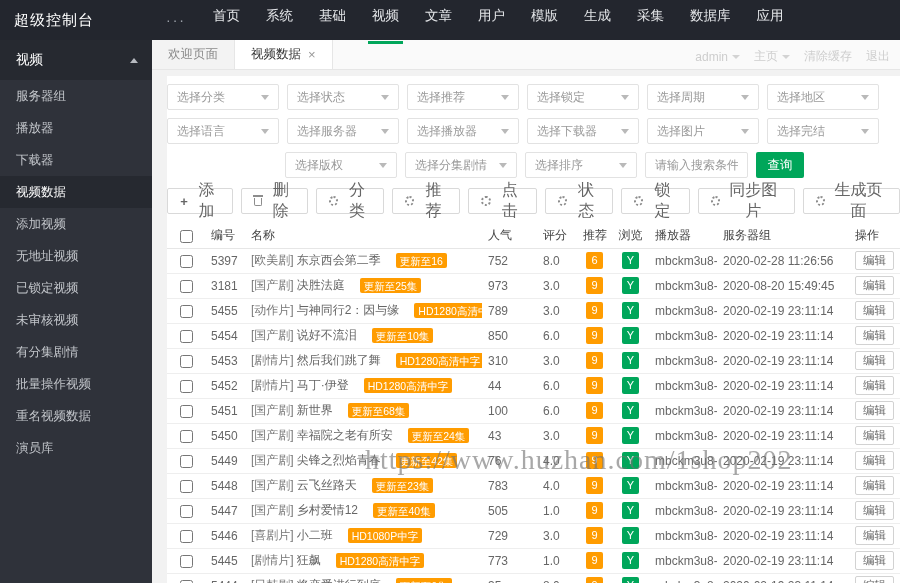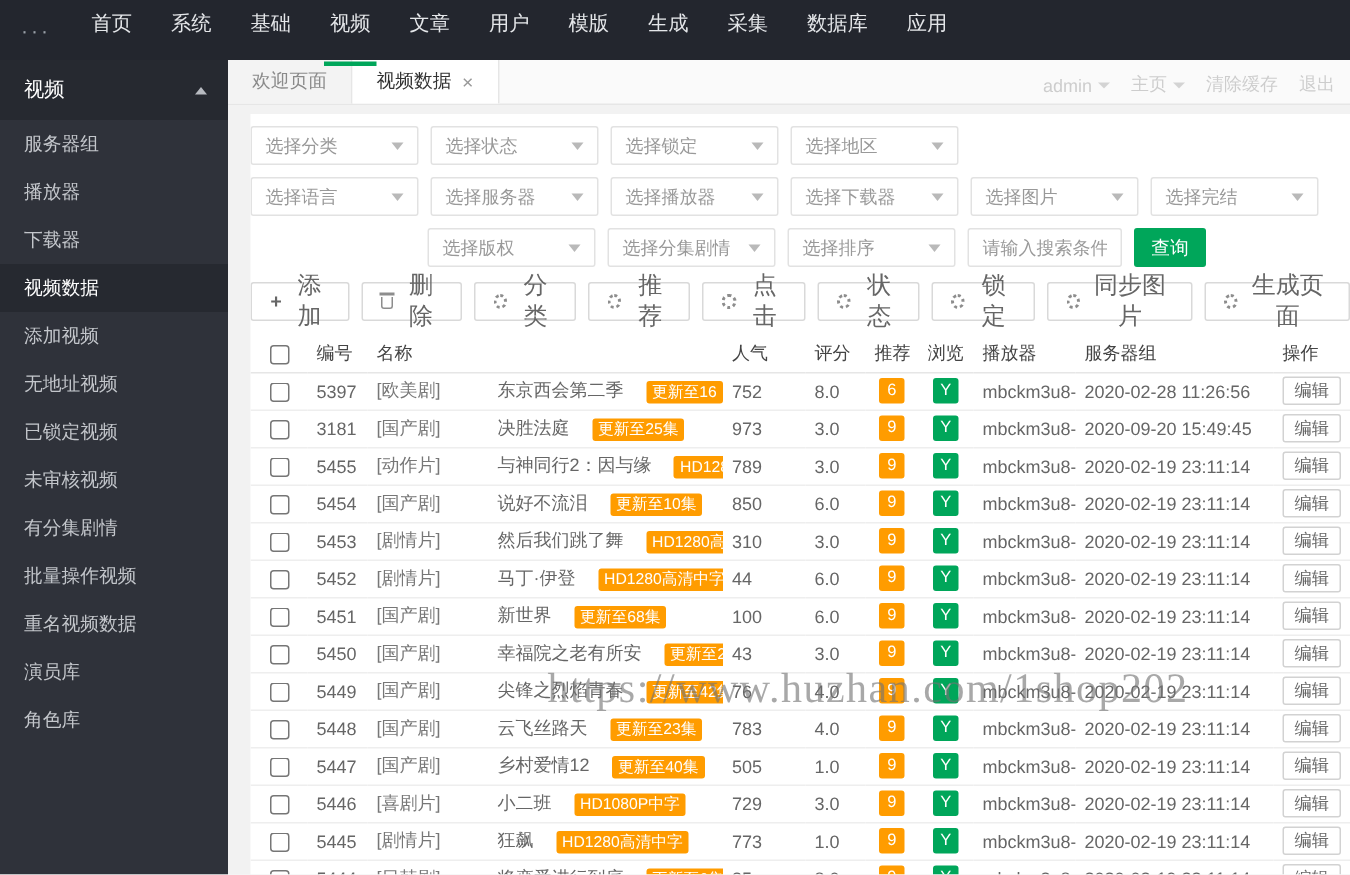--- a/index.html
+++ b/index.html
@@ -73,41 +73,42 @@
   
   .table-wrap { overflow:hidden; }
   table { border-collapse:collapse; table-layout:fixed; width:815px; }
   th { height:24px; font-size:12px; color:#444; font-weight:normal; text-align:left;
     padding:0 6px; border-bottom:1px solid #e6e6e6; white-space:nowrap; }
   td { height:25px; font-size:12px; color:#666; padding:0 6px; border-bottom:1px solid #eee;
     white-space:nowrap; overflow:hidden; }
   .c-center { text-align:center; }
   input[type=checkbox] { width:13px; height:13px; margin:0; vertical-align:middle; cursor:pointer; }
   .cat { color:#777; margin-right:3px; }
-  .vtitle { color:#666; cursor:pointer;margin-left:35px; }
+  .vtitle { color:#666; cursor:pointer; }
   .badge-orange { background:#ff9c00; color:#fff; font-size:10.5px; padding:1.5px 4px;
     border-radius:2px; margin-left:15px; }
   .badge-num { display:inline-block; min-width:17px; height:17px; line-height:17px; background:#ff9c00;
     color:#fff; font-size:11px; border-radius:2px; text-align:center; padding:0 2px; }
   .badge-y { display:inline-block; min-width:17px; height:17px; line-height:17px; background:#00a65a;
     color:#fff; font-size:11px; border-radius:2px; text-align:center; padding:0 2px; }
   .btn-xs { display:inline-block; padding:1px 7px; border:1px solid #d2d2d2; border-radius:2px;
     color:#666; font-size:11.5px; background:#fff; margin-right:6px; cursor:pointer; }
 
   
   .watermark { position:absolute; left:365px; top:444px; z-index:50; pointer-events:none;
     font-family:"Liberation Serif","DejaVu Serif",serif; font-size:28px; color:#737373;
     opacity:.62; white-space:nowrap; letter-spacing:1px; }
 </style>
 </head>
 <body>
 
 <div id="app">
 
   <header class="navbar">
+    <div class="logo">超级控制台</div>
     <div class="nav-more">···</div>
     <nav class="topnav">
         <div class="nav-item">首页</div>
         <div class="nav-item">系统</div>
         <div class="nav-item">基础</div>
         <div class="nav-item active">视频</div>
         <div class="nav-item">文章</div>
         <div class="nav-item">用户</div>
         <div class="nav-item">模版</div>
         <div class="nav-item">生成</div>
@@ -145,21 +146,20 @@
         <div class="side-item">下载器</div>
         <div class="side-item active">视频数据</div>
         <div class="side-item">添加视频</div>
         <div class="side-item">无地址视频</div>
         <div class="side-item">已锁定视频</div>
         <div class="side-item">未审核视频</div>
         <div class="side-item">有分集剧情</div>
         <div class="side-item">批量操作视频</div>
         <div class="side-item">重名视频数据</div>
         <div class="side-item">演员库</div>
-        <div class="side-item">角色库</div>
       </div>
   </aside>
 
   <main class="main">
     <div class="tabbar">
       <div class="tab">
         <span>欢迎页面</span>
       </div>
       <div class="tab active">
         <span>视频数据</span>
@@ -172,21 +172,29 @@
       <div class="filter-row">
           <div class="sel">
     <span>选择分类</span>
     <i class="caret-dn"></i>
   </div>
           <div class="sel">
     <span>选择状态</span>
     <i class="caret-dn"></i>
   </div>
           <div class="sel">
+    <span>选择推荐</span>
+    <i class="caret-dn"></i>
+  </div>
+          <div class="sel">
     <span>选择锁定</span>
+    <i class="caret-dn"></i>
+  </div>
+          <div class="sel">
+    <span>选择周期</span>
     <i class="caret-dn"></i>
   </div>
           <div class="sel">
     <span>选择地区</span>
     <i class="caret-dn"></i>
   </div>
         </div>
       <div class="filter-row">
           <div class="sel">
     <span>选择语言</span>
@@ -320,21 +328,21 @@
     <td class="c-center"><input type="checkbox" style=""></td>
     <td>3181</td>
     <td>
       <span class="cat">[国产剧]</span><span class="vtitle">决胜法庭</span><span class="badge-orange">更新至25集</span>
     </td>
     <td>973</td>
     <td>3.0</td>
     <td class="c-center"><span class="badge-num">9</span></td>
     <td class="c-center"><span class="badge-y">Y</span></td>
     <td>mbckm3u8-...</td>
-    <td>2020-09-20 15:49:45</td>
+    <td>2020-08-20 15:49:45</td>
     <td>
       <a class="btn-xs">编辑</a>
     </td>
   </tr>
               <tr>
     <td class="c-center"><input type="checkbox" style=""></td>
     <td>5455</td>
     <td>
       <span class="cat">[动作片]</span><span class="vtitle">与神同行2：因与缘</span><span class="badge-orange">HD1280高清中字</span>
     </td>

